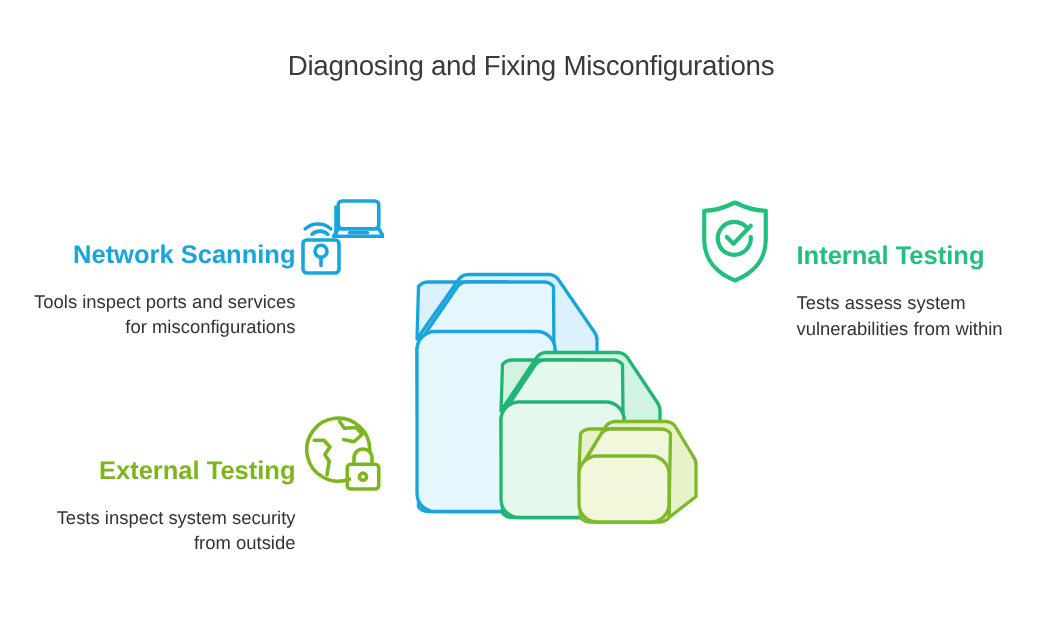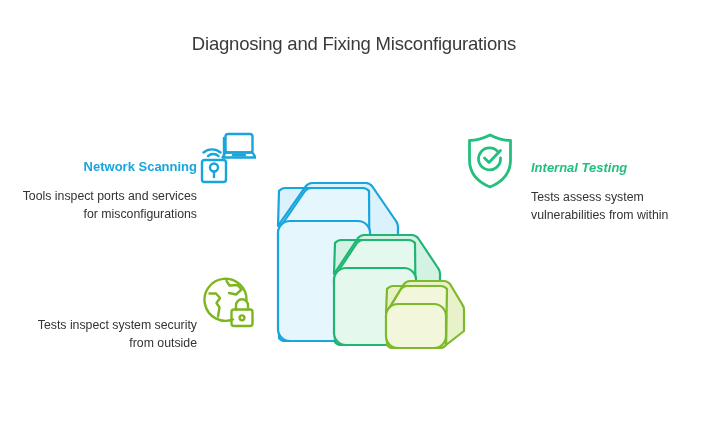--- a/index.html
+++ b/index.html
@@ -33,21 +33,21 @@
     font-weight: normal;
     color: #3a3a3a;
     letter-spacing: -0.2px;
   }
 
   
   .block {
     position: absolute;
   }
   .block-heading {
-    font-size: 13px;
+    font-size: 17px;
     font-weight: bold;
     line-height: 1.15;
     white-space: nowrap;
   }
   .block-body {
     font-size: 12.3px;
     line-height: 1.45;
     color: #333333;
     margin-top: 13px;
   }
@@ -71,21 +71,21 @@
     width: 185px;
   }
   #block-external .block-heading { color: #7DB51E; }
 
   
   #block-internal {
     left: 531px;
     top: 161px;
     width: 165px;
   }
-  #block-internal .block-heading { color: #22C07C; font-style: italic; }
+  #block-internal .block-heading { color: #22C07C; }
 
   
   .icon-wrap {
     position: absolute;
     line-height: 0;
   }
   #icon-network  { left: 198px; top: 131px; }
   #icon-globe    { left: 202px; top: 276px; }
   #icon-shield   { left: 464px; top: 132px; }
 
@@ -123,20 +123,21 @@
       <line x1="16" y1="40.5" x2="16" y2="46"></line>
 
       <line x1="26" y1="26" x2="26" y2="7"></line>
 
       <path d="M5.5 21.5 A 13 13 0 0 1 22.5 21.5"></path>
       <path d="M10 25.2 A 7.5 7.5 0 0 1 20.5 25.2"></path>
     </svg>
   </div>
 
   <div class="block left" id="block-external">
+    <div class="block-heading">External Testing</div>
     <div class="block-body">Tests inspect system security from outside</div>
   </div>
 
   <div class="icon-wrap" id="icon-globe">
     <svg width="54" height="52" viewBox="0 0 54 52" fill="none" stroke="#7DB51E" stroke-width="2.4" stroke-linecap="round" stroke-linejoin="round">
 
       <path d="M44.5 24.5 A21 21 0 1 0 31 43.4"></path>
 
       <path d="M7.5 17.5 L14 17.5 L18 22 L14.5 27 L17.5 31.5 L16 40.5"></path>
       <path d="M24.5 5 L27.5 9.5 L35.5 9 L39.5 13.5 L34 18.5 L27 17"></path>

